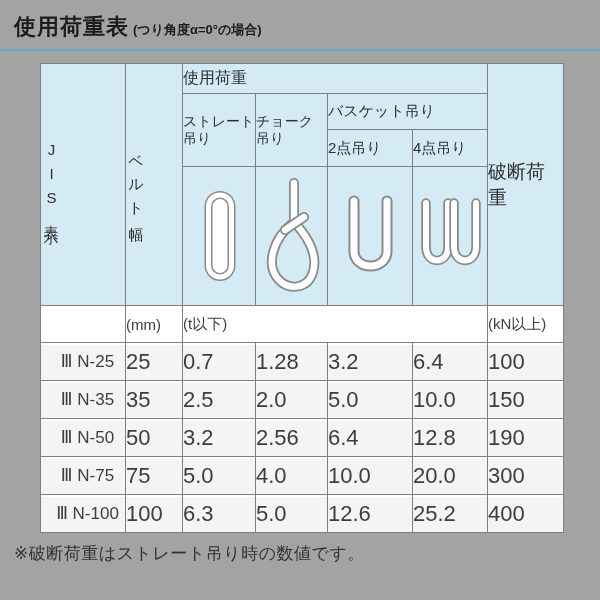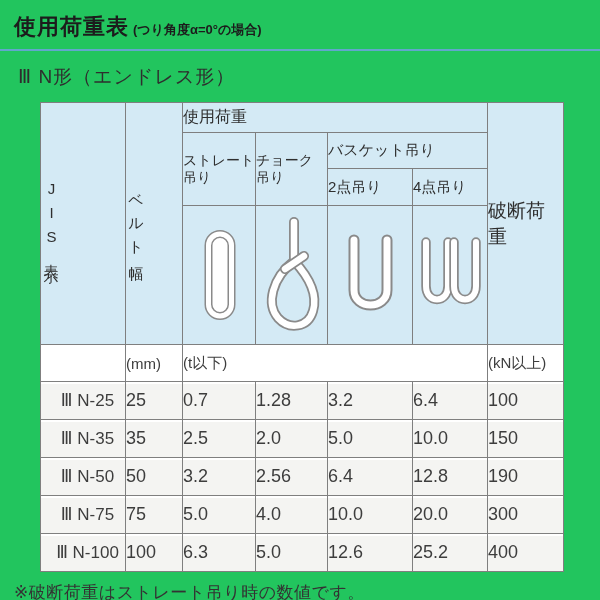--- a/index.html
+++ b/index.html
@@ -1,17 +1,17 @@
 <!DOCTYPE html>
 <html><head>
 <meta charset="utf-8">
 <style>
   html,body{margin:0;padding:0;background:#fff;}
   .page{
-    position:relative;width:600px;height:600px;background:#22c55e;
+    position:relative;width:600px;height:600px;background:#a3a3a3;
     font-family:"Liberation Sans","DejaVu Sans",sans-serif;color:#3d3d3d;
     overflow:hidden;box-sizing:border-box;
   }
   
   .titlebar{padding:12px 0 0 14px;}
   .title{font-size:22px;font-weight:bold;color:#1c1c1c;letter-spacing:1px;}
   .title-note{font-size:13px;font-weight:bold;color:#1c1c1c;margin-left:4px;}
   .bluerule{height:0;border-bottom:2px solid #62a7cc;margin-top:7px;}
   .subtitle{margin:13px 0 0 18px;font-size:19px;color:#2e2e2e;letter-spacing:1px;}
 
@@ -28,40 +28,39 @@
   tr.r2{height:36px;} tr.r3{height:37px;} tr.r4{height:138px;}
   tr.r5{height:37px;} tr.data{height:38px;}
   td.wrap2{white-space:pre-line;line-height:1.25;font-size:14px;margin-left:44px;}
   td.breaking-hd{font-size:19px;}
   .vtext{
     display:inline-block;writing-mode:vertical-rl;text-orientation:upright;
     letter-spacing:0.45em;font-size:15px;color:#2f2f2f;
   }
   tr.r5 td{background:#ffffff;font-size:15px;color:#3d3d3d;margin-top:8px;}
   tr.data td{
-    background:#f4f4f2;font-size:18px;color:#3d3d3d;
+    background:#f4f4f2;font-size:22px;color:#3d3d3d;
     box-shadow:inset 0 2px 0 #ffffff;
   }
   tr.data td.jis{text-align:center;padding-left:9px;font-size:17px;margin-left:40px;}
   td.illus{background:#d4eaf5;}
   td.illus svg{display:block;margin:0 auto;}
 
   .footnote{margin:9px 0 0 14px;font-size:17px;color:#333333;letter-spacing:0.5px;}
 </style>
 </head>
 <body>
 
 <div class="page">
 
   <div class="titlebar">
     <span class="title">使用荷重表</span><span class="title-note">(つり角度α=0°の場合)</span>
   </div>
   <div class="bluerule"></div>
 
-  <div class="subtitle">Ⅲ N形（エンドレス形）</div>
 
   <table class="spec">
     <colgroup>
       <col style="width:85px">
         <col style="width:57px">
         <col style="width:73px">
       <col style="width:72px">
         <col style="width:85px">
         <col style="width:75px">
       <col style="width:76px">

